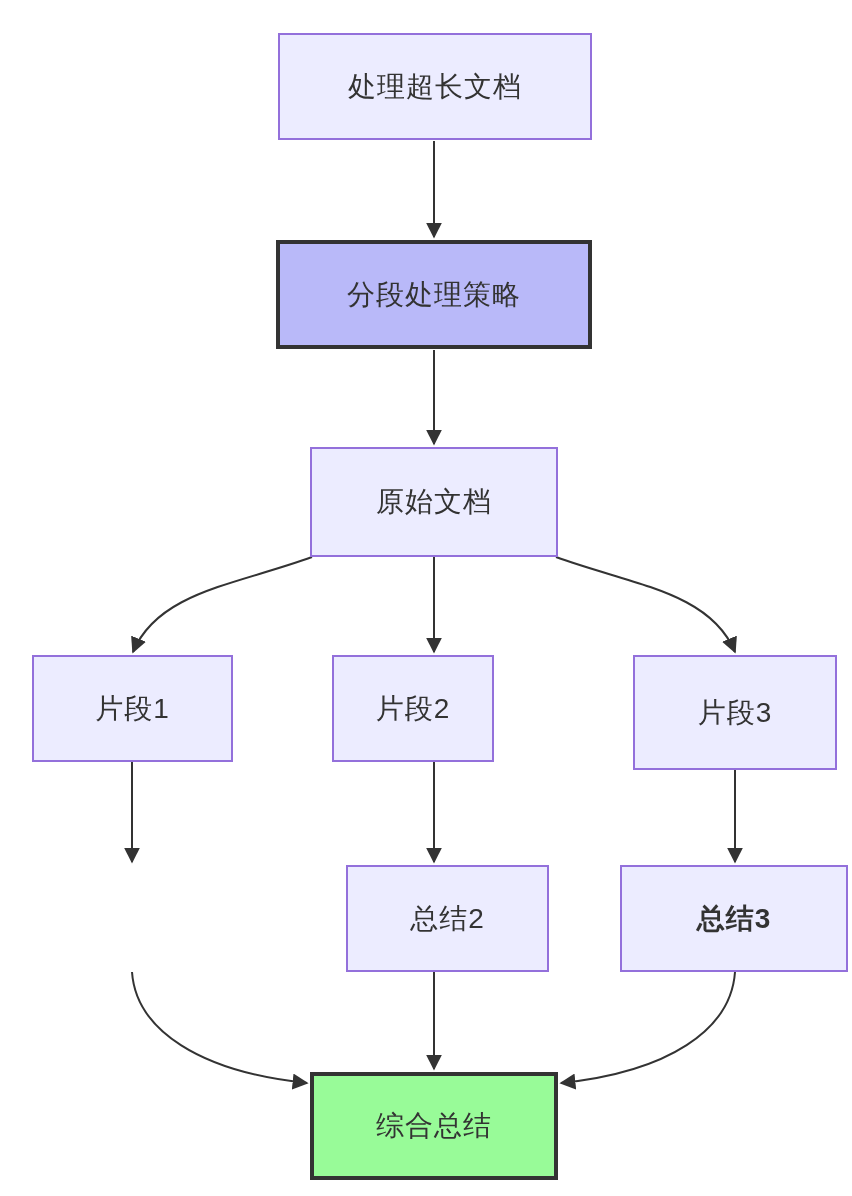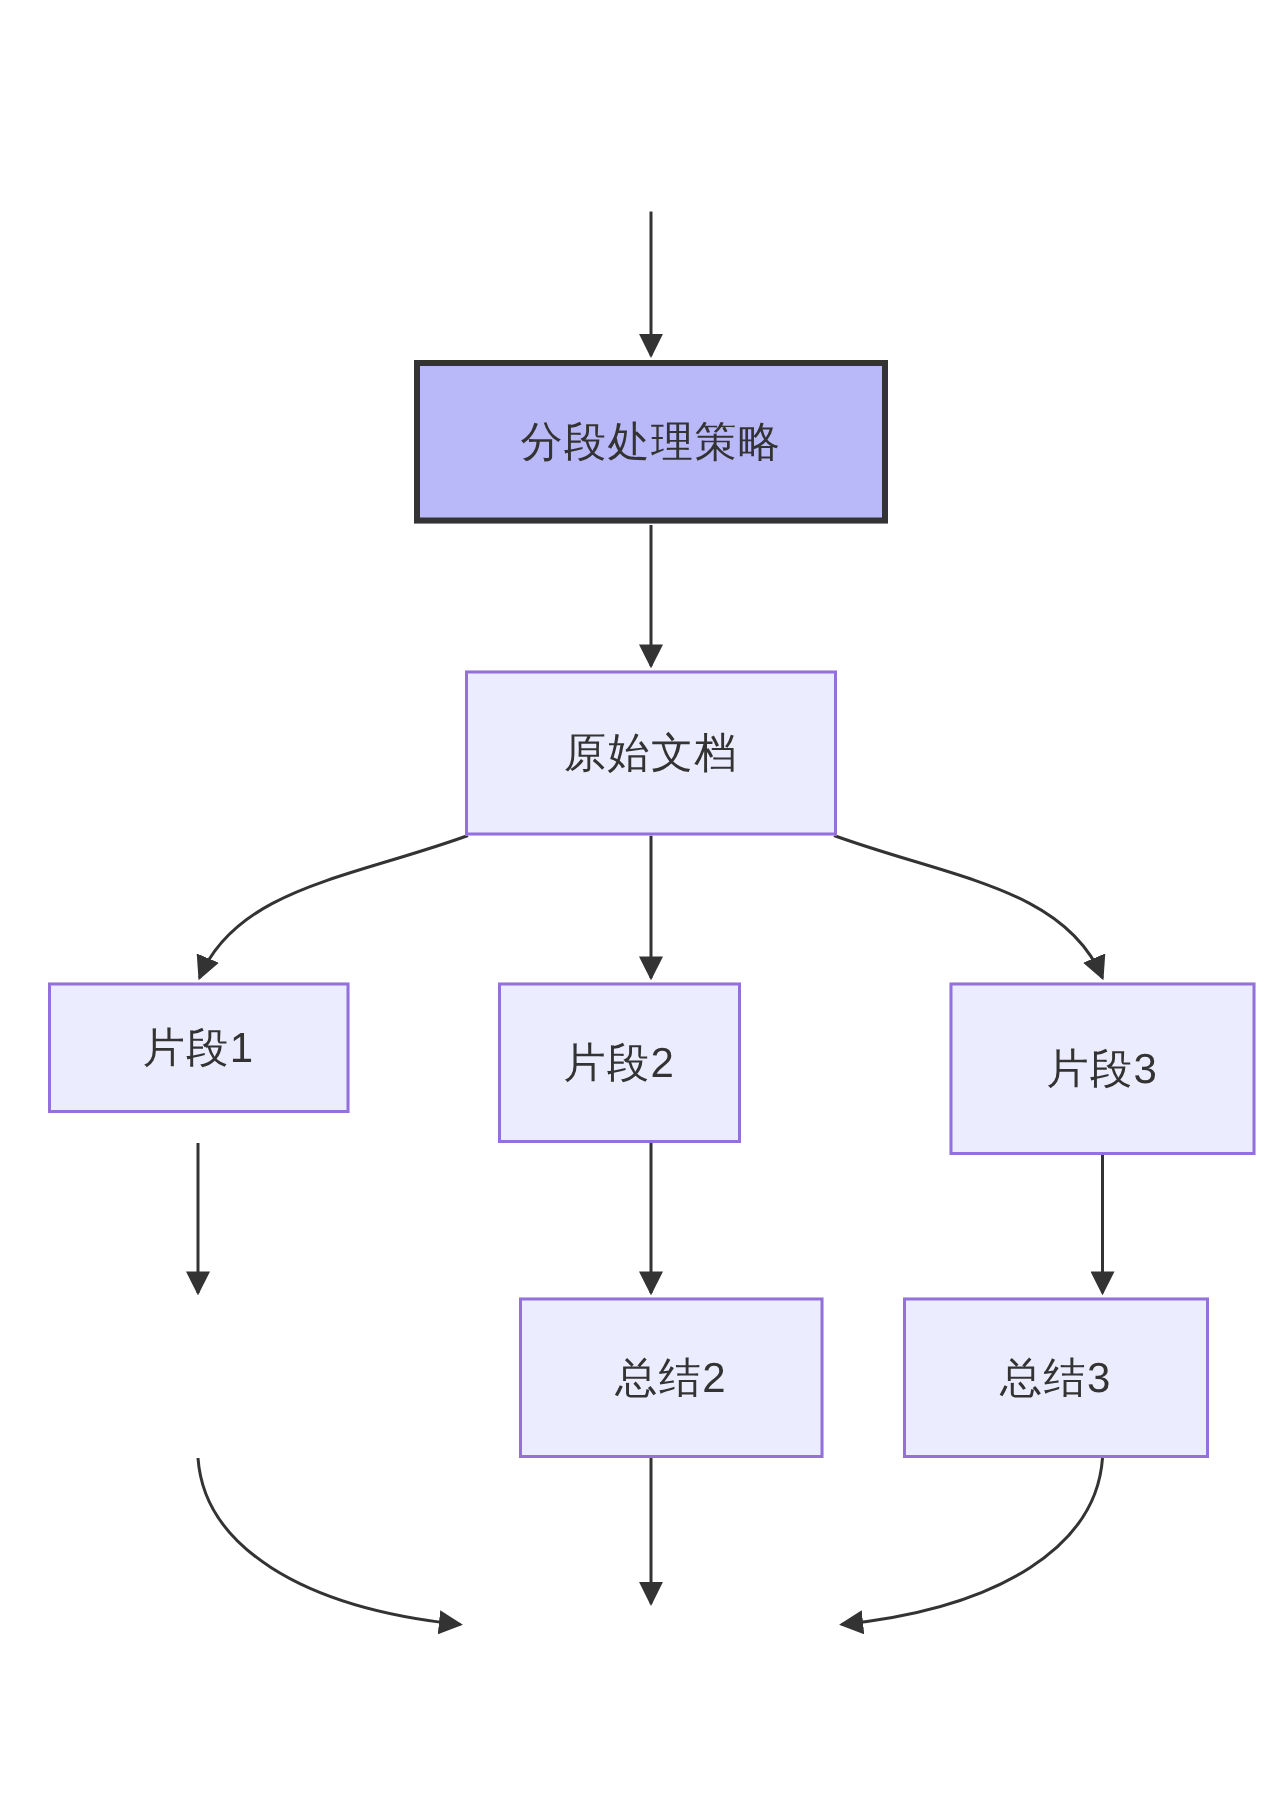--- a/index.html
+++ b/index.html
@@ -83,44 +83,50 @@
 
     <path class="link" d="M 735 762 L 735 862" marker-end="url(#arrow)"></path>
 
     <path class="link" d="M 132 972 C 136 1030, 200 1072, 307 1083" marker-end="url(#arrow)"></path>
 
     <path class="link" d="M 434 972 L 434 1069" marker-end="url(#arrow)"></path>
 
     <path class="link" d="M 735 972 C 731 1030, 668 1072, 561 1083" marker-end="url(#arrow)"></path>
   </svg>
 
+  <div class="node" style="left:278px; top:33px; width:314px; height:107px;">
+    <span>处理超长文档</span>
+  </div>
 
   <div class="node emphasis strategy-style" style="left:276px; top:240px; width:316px; height:109px;">
     <span>分段处理策略</span>
   </div>
 
   <div class="node" style="left:310px; top:447px; width:248px; height:110px;">
     <span>原始文档</span>
   </div>
 
-  <div class="node" style="left:32px; top:655px; width:201px; height:87px;">
+  <div class="node" style="left:32px; top:655px; width:201px; height:107px;">
     <span>片段1</span>
   </div>
 
   <div class="node" style="left:332px; top:655px; width:162px; height:107px;">
     <span>片段2</span>
   </div>
 
   <div class="node" style="left:633px; top:655px; width:204px; height:115px;">
     <span>片段3</span>
   </div>
 
 
   <div class="node" style="left:346px; top:865px; width:203px; height:107px;">
     <span>总结2</span>
   </div>
 
-  <div class="node" style="left:602px; top:865px; width:204px; height:107px;">
+  <div class="node" style="left:620px; top:865px; width:228px; height:107px;font-weight:bold;">
     <span>总结3</span>
   </div>
 
+  <div class="node emphasis final-style" style="left:310px; top:1072px; width:248px; height:108px;">
+    <span>综合总结</span>
+  </div>
 
 </div>
 
 </body></html>

